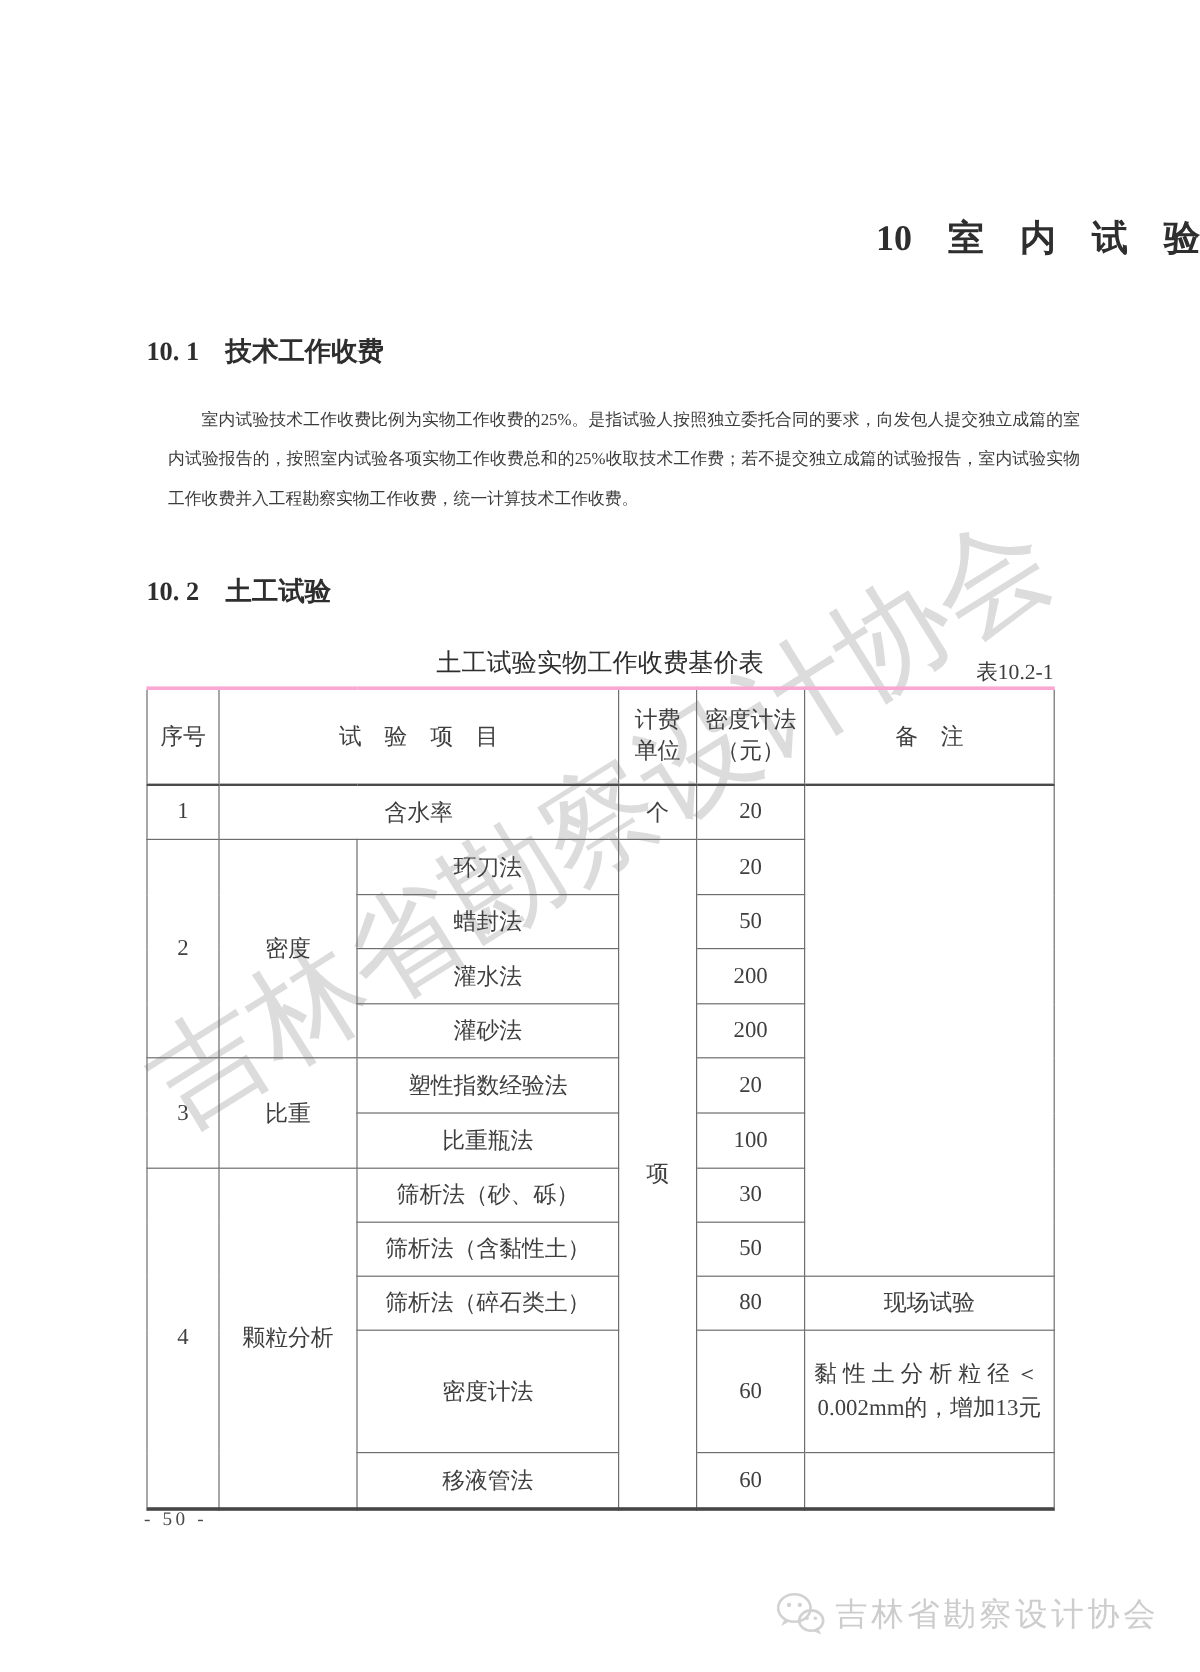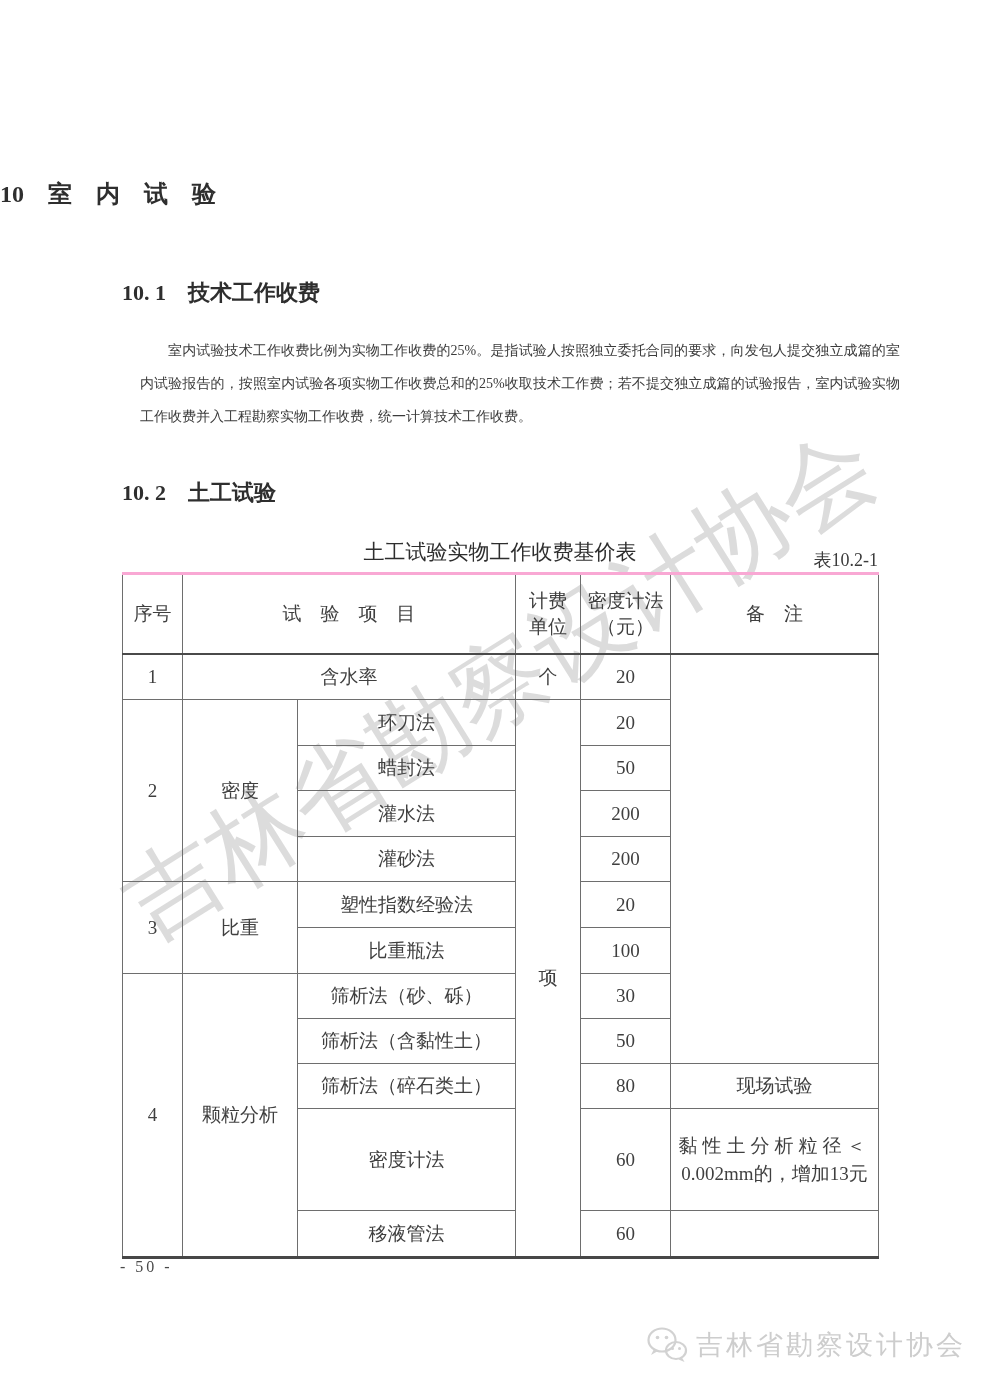--- a/index.html
+++ b/index.html
@@ -25,22 +25,22 @@
     transform: rotate(-32deg);
     white-space: nowrap;
     z-index: 1;
     pointer-events: none;
   }
   .content { position: relative; z-index: 2; }
   .chapter-title {
     position: absolute;
     left: 0; top: 178px;
     width: 1000px;
-    text-align: left;
-    font-size: 24px;
+    text-align: right;
+    font-size: 30px;
     font-weight: bold;
     color: #2e2e2e;
   }
   .sec-heading {
     position: absolute;
     left: 122px;
     font-size: 22px;
     font-weight: bold;
     color: #2e2e2e;
   }

